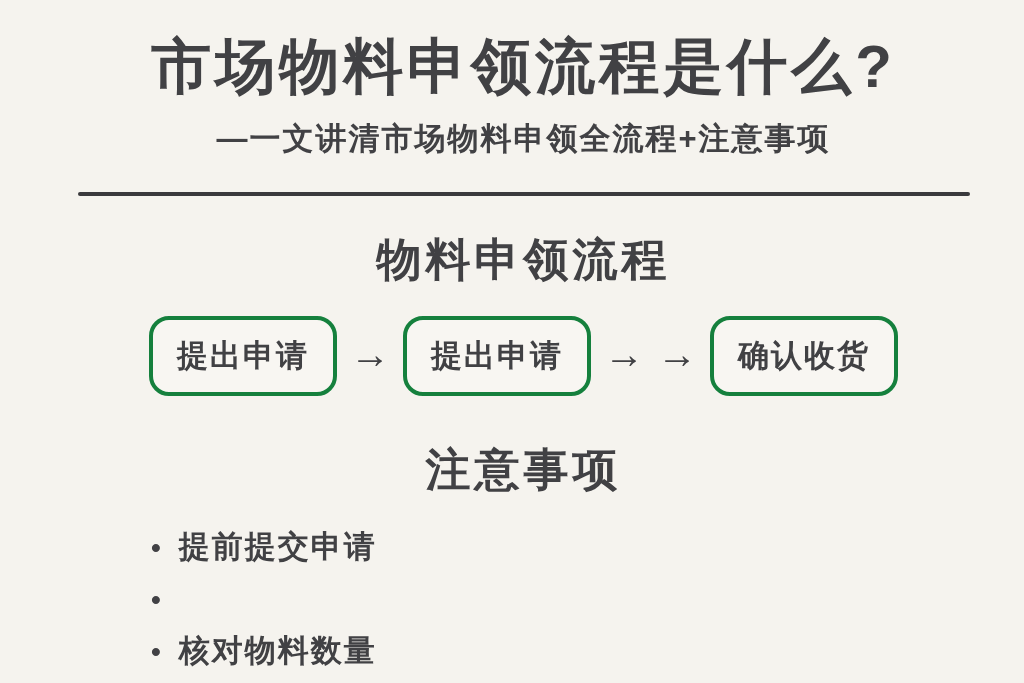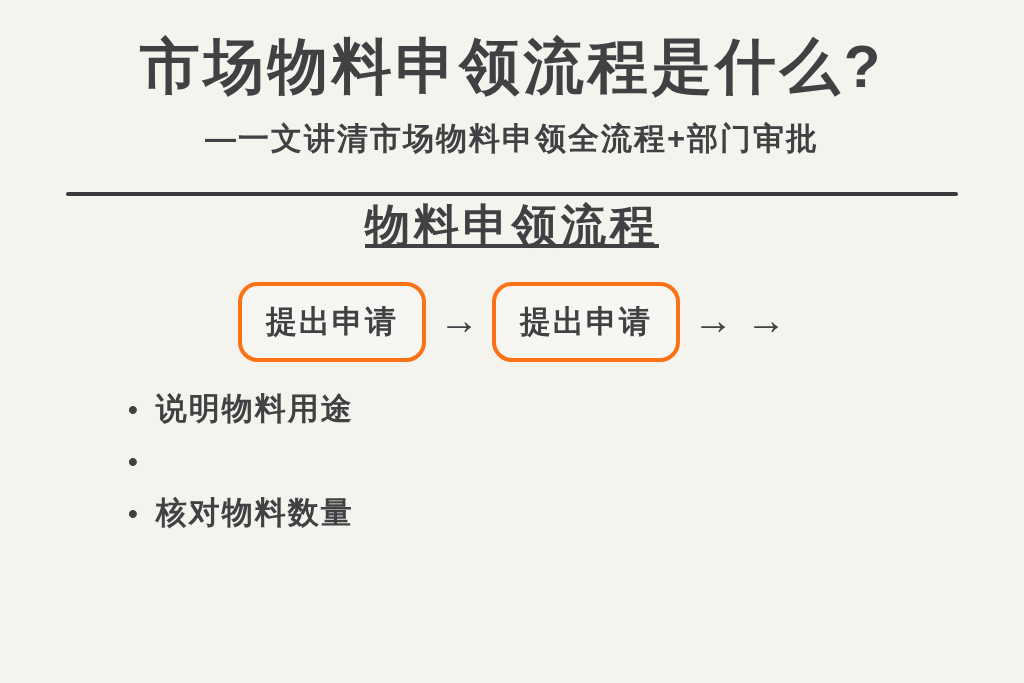--- a/index.html
+++ b/index.html
@@ -8,20 +8,21 @@
   }
   .page {
     position: relative;
     width: 1024px;
     height: 683px;
     background: #f5f3ee;
     color: #414144;
     font-family: "Liberation Sans", "DejaVu Sans", sans-serif;
     overflow: hidden;
     box-sizing: border-box;
+    padding-left: 23px;
   }
   .title {
     margin: 0;
     padding-top: 34px;
     text-align: center;
     font-size: 60px;
     font-weight: 800;
     letter-spacing: 4px;
     line-height: 1.1;
   }
@@ -41,31 +42,31 @@
     border-radius: 2px;
   }
   .section-heading {
     margin: 0;
     text-align: center;
     font-size: 45px;
     font-weight: 800;
     letter-spacing: 4px;
   }
   .flow-heading {
-    text-decoration: underline;
+    margin-top: 34px;
   }
   .flow-row {
     display: flex;
     justify-content: center;
     align-items: center;
     gap: 13px;
     margin-top: 26px;
   }
   .flow-box {
-    border: 4px solid #f97316;
+    border: 4px solid #15803d;
     border-radius: 20px;
     background: #f8f6f2;
     padding: 15px 24px;
     font-size: 31px;
     font-weight: 700;
     letter-spacing: 2px;
     white-space: nowrap;
     text-align: right;
   }
   .flow-arrow {
@@ -95,39 +96,41 @@
     transform: translateY(1px);
   }
 </style>
 </head>
 <body>
 
 <div class="page">
 
   <h1 class="title">市场物料申领流程是什么?</h1>
 
-  <p class="subtitle">—一文讲清市场物料申领全流程+部门审批</p>
+  <p class="subtitle">—一文讲清市场物料申领全流程+注意事项</p>
 
   <div class="divider"></div>
 
   <h2 class="section-heading flow-heading">物料申领流程</h2>
 
   <div class="flow-row">
     <div class="flow-box">提出申请</div>
     <div class="flow-arrow">→</div>
     <div class="flow-box">提出申请</div>
     <div class="flow-arrow">→</div>
     <div class="flow-arrow">→</div>
+    <div class="flow-box">确认收货</div>
   </div>
 
+  <h2 class="section-heading notes-heading">注意事项</h2>
 
   <div class="notes-list">
     <div class="note-item">
       <span class="note-bullet">•</span>
-      <span>说明物料用途</span>
+      <span>提前提交申请</span>
     </div>
     <div class="note-item">
       <span class="note-bullet">•</span>
     </div>
     <div class="note-item">
       <span class="note-bullet">•</span>
       <span>核对物料数量</span>
     </div>
   </div>
 

